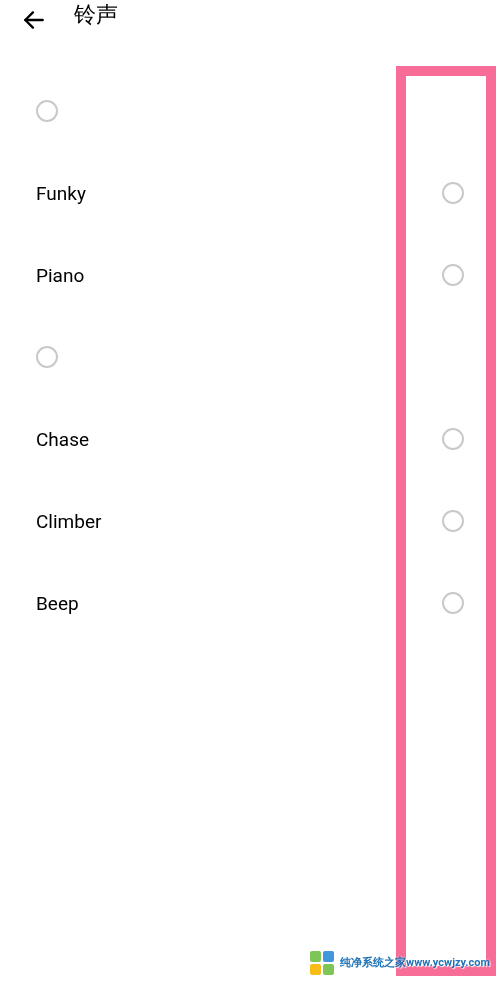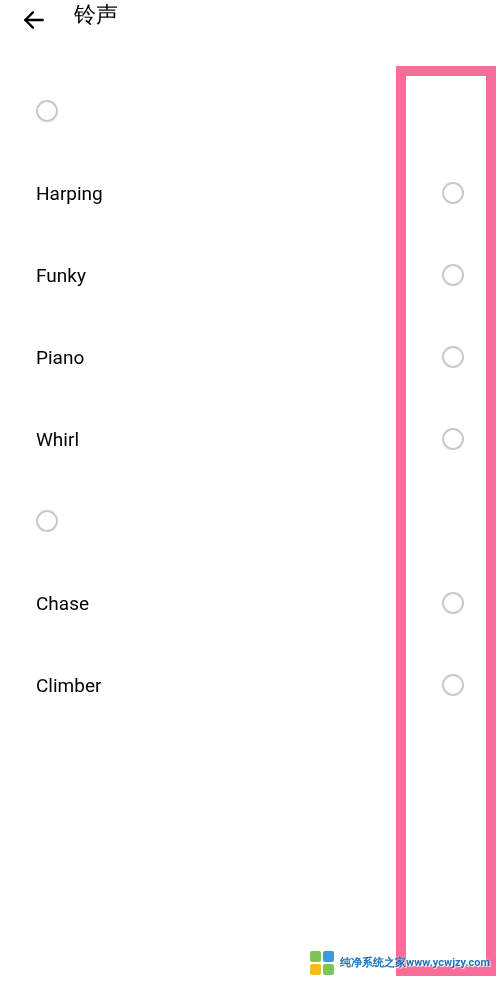--- a/index.html
+++ b/index.html
@@ -133,44 +133,40 @@
   <div class="title">铃声</div>
 </div>
 
 <div class="highlight-box"></div>
 
 <div class="list">
     <div class="list-item">
       <span class="radio"></span>
     </div>
     <div class="list-item">
-      <span class="item-label">Harping</span>
-      <span class="radio"></span>
-    </div>
-    <div class="list-item">
       <span class="item-label">Funky</span>
       <span class="radio"></span>
     </div>
     <div class="list-item">
       <span class="item-label">Piano</span>
-      <span class="radio"></span>
-    </div>
-    <div class="list-item">
-      <span class="item-label">Whirl</span>
       <span class="radio"></span>
     </div>
     <div class="list-item">
       <span class="radio"></span>
     </div>
     <div class="list-item">
       <span class="item-label">Chase</span>
       <span class="radio"></span>
     </div>
     <div class="list-item">
       <span class="item-label">Climber</span>
+      <span class="radio"></span>
+    </div>
+    <div class="list-item">
+      <span class="item-label">Beep</span>
       <span class="radio"></span>
     </div>
     <div class="list-item"></div>
   </div>
 
 <div class="watermark">
   <div class="wm-logo">
     <div style="background: rgb(111, 191, 68);"></div>
       <div style="background: rgb(46, 139, 216);"></div>
       <div style="background: rgb(247, 181, 0);"></div>

